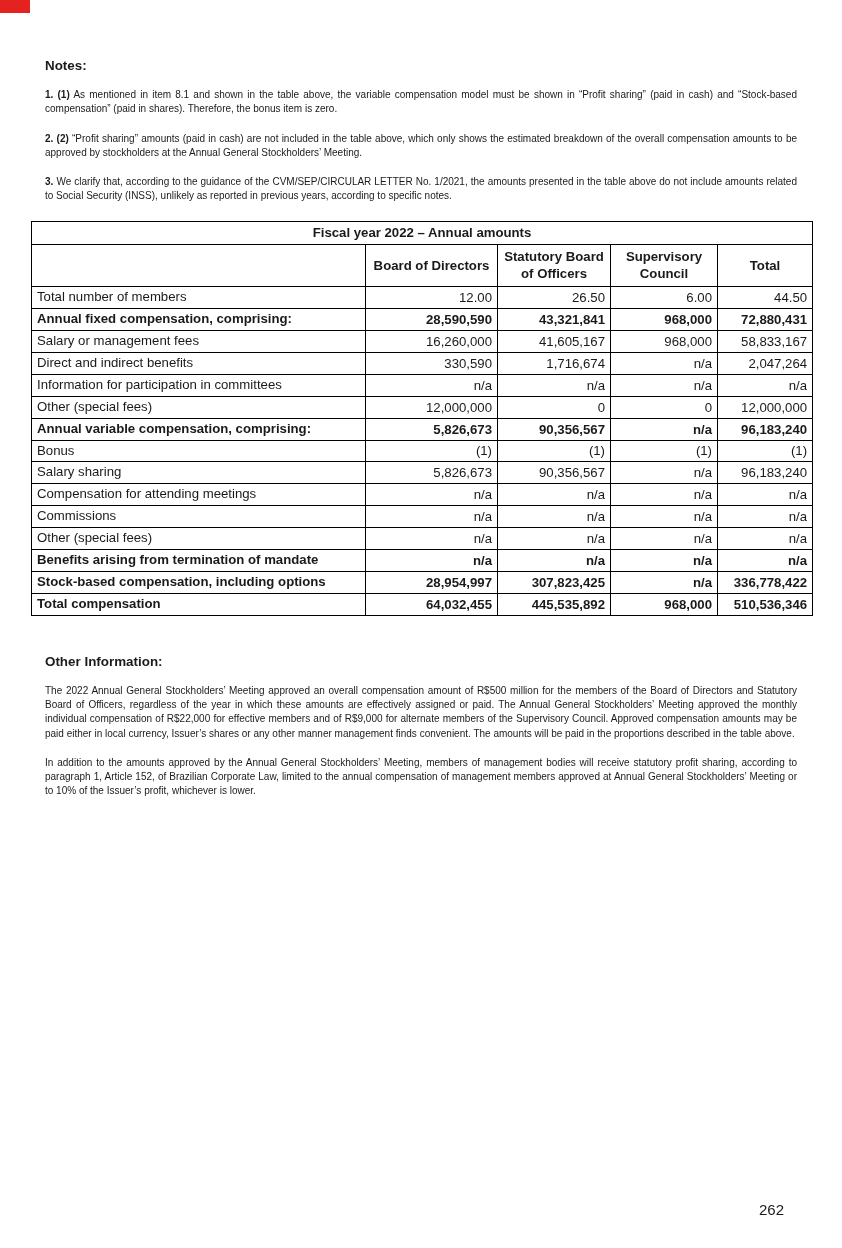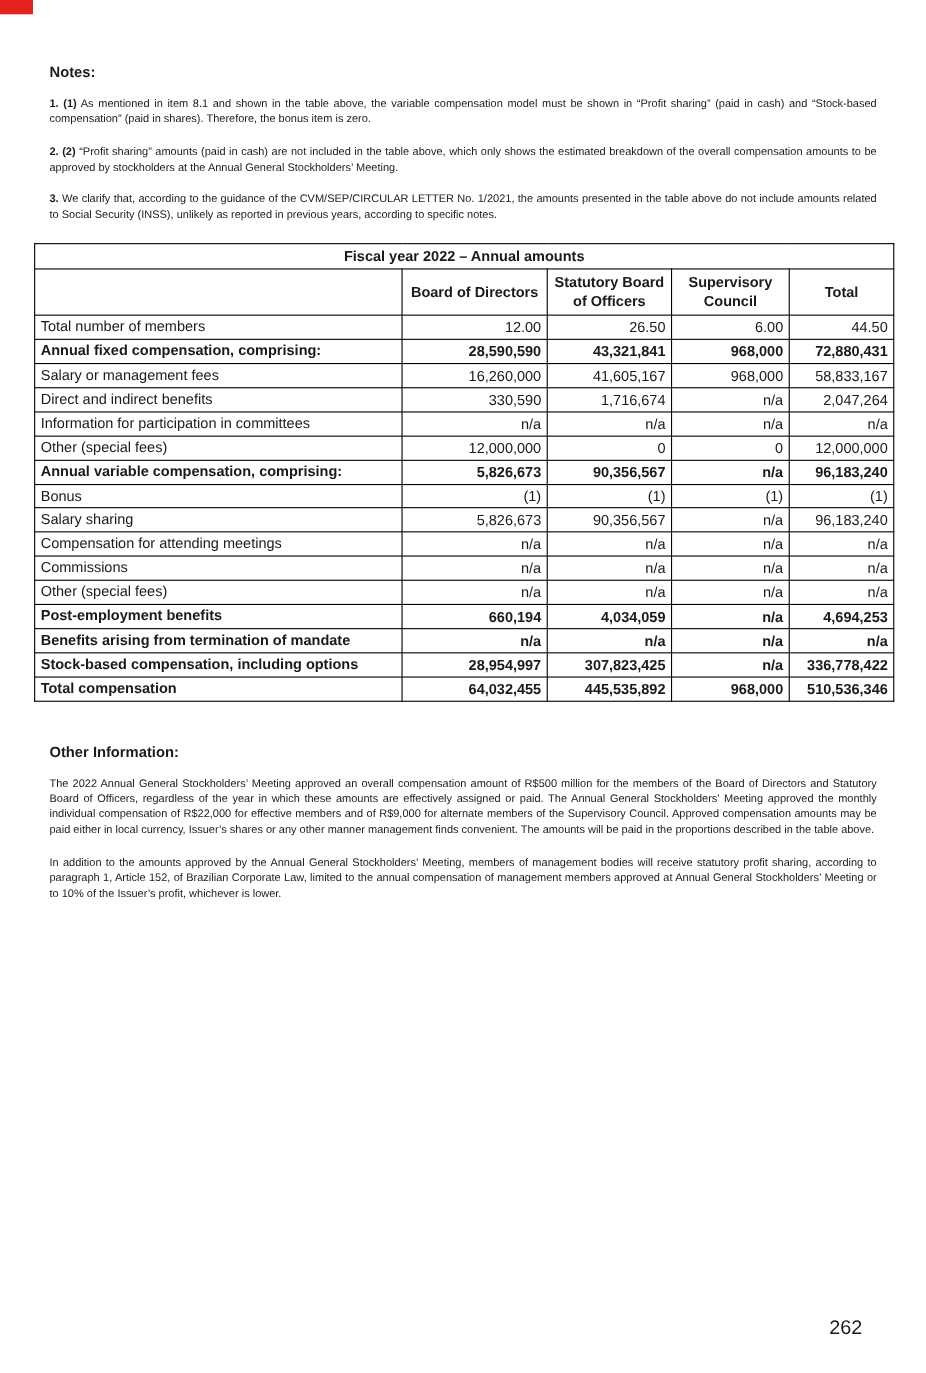--- a/index.html
+++ b/index.html
@@ -61,21 +61,21 @@
   }
   thead tr.cols th:nth-child(3) { text-align: center; }
   td.label-cell { text-align: left; line-height: 1.28; }
   td.num-cell { text-align: right; }
   tr.bold-row td { font-weight: bold; }
 
   .other-info { margin-top: 38px; }
   .page-number {
     position: absolute;
     right: 58px; bottom: 30px;
-    font-size: 18px;
+    font-size: 15px;
   }
 </style>
 </head>
 <body>
 
 <div class="page">
 
   <div class="corner-marker" style="background: rgb(228, 35, 32);"></div>
 
   <div class="content first">
@@ -197,27 +197,20 @@
             <td class="num-cell">n/a</td>
           </tr>
           <tr>
             <td class="label-cell">Other (special fees)</td>
             <td class="num-cell">n/a</td>
             <td class="num-cell">n/a</td>
             <td class="num-cell">n/a</td>
             <td class="num-cell">n/a</td>
           </tr>
           <tr class="bold-row">
-            <td class="label-cell">Post-employment benefits</td>
-            <td class="num-cell">660,194</td>
-            <td class="num-cell">4,034,059</td>
-            <td class="num-cell">n/a</td>
-            <td class="num-cell">4,694,253</td>
-          </tr>
-          <tr class="bold-row">
             <td class="label-cell">Benefits arising from termination of mandate</td>
             <td class="num-cell">n/a</td>
             <td class="num-cell">n/a</td>
             <td class="num-cell">n/a</td>
             <td class="num-cell">n/a</td>
           </tr>
           <tr class="bold-row">
             <td class="label-cell">Stock-based compensation, including options</td>
             <td class="num-cell">28,954,997</td>
             <td class="num-cell">307,823,425</td>

